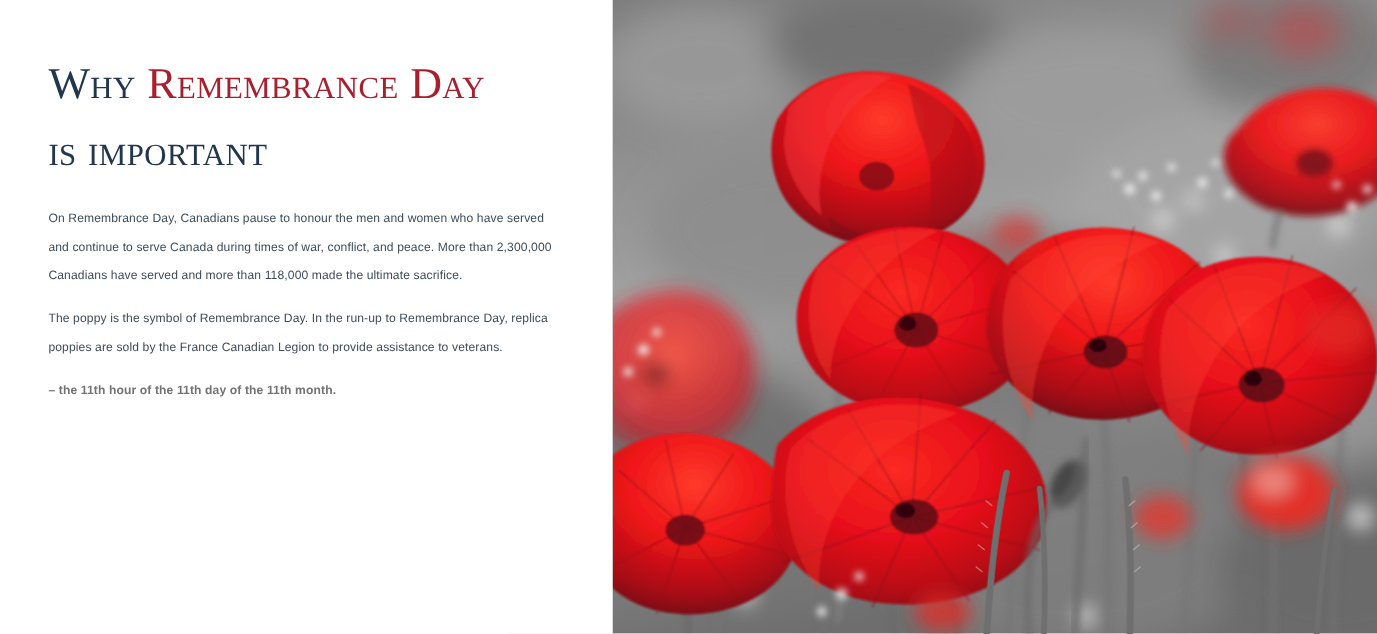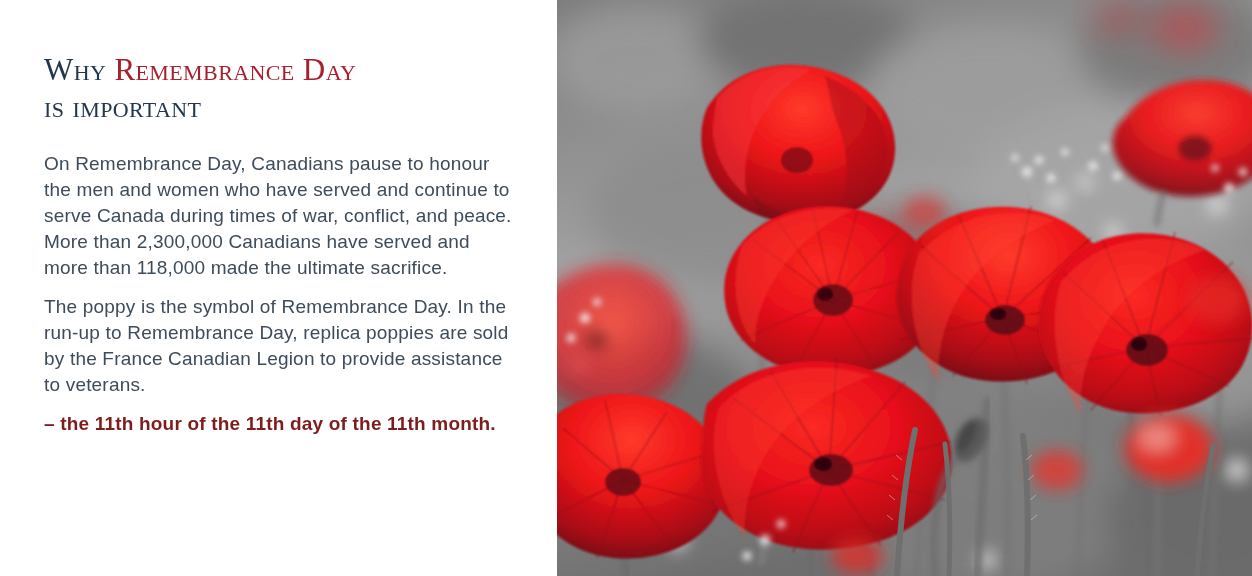--- a/index.html
+++ b/index.html
@@ -36,47 +36,47 @@
     left: 44px;
     top: 52px;
     width: 470px;
   }
 
   
   .heading {
     font-family: "Liberation Serif", serif;
     font-variant: small-caps;
     font-weight: 400;
-    font-size: 31px;
+    font-size: 40px;
     line-height: 1.18;
     letter-spacing: 0.4px;
     margin: 0 0 26px 0;
     color: #22374e;
   }
   .heading .hl-dark { color: #22374e; }
   .heading .hl-red  { color: #a81f2d; }
-  .heading .line2   { display: block; }
+  .heading .line2   { display: block; margin-top: 14px; }
 
   
   .body-copy p {
     margin: 0 0 13px 0;
     font-family: "Liberation Sans", sans-serif;
-    font-size: 19px;
+    font-size: 11px;
     line-height: 26px;
     color: #3d4c5a;
     letter-spacing: 0.01em;
   }
   .body-copy p:last-child { margin-bottom: 0; }
   .body-copy sup {
     font-size: 0.62em;
     vertical-align: super;
     line-height: 0;
   }
   .emph-red {
-    color: #7f1d1d;
+    color: #737373;
     font-weight: 700;
   }
   .nowrap-break { display: block; }
 
   
   .photo-panel {
     position: relative;
     width: 695px;
     height: 576px;
     flex: 0 0 695px;

